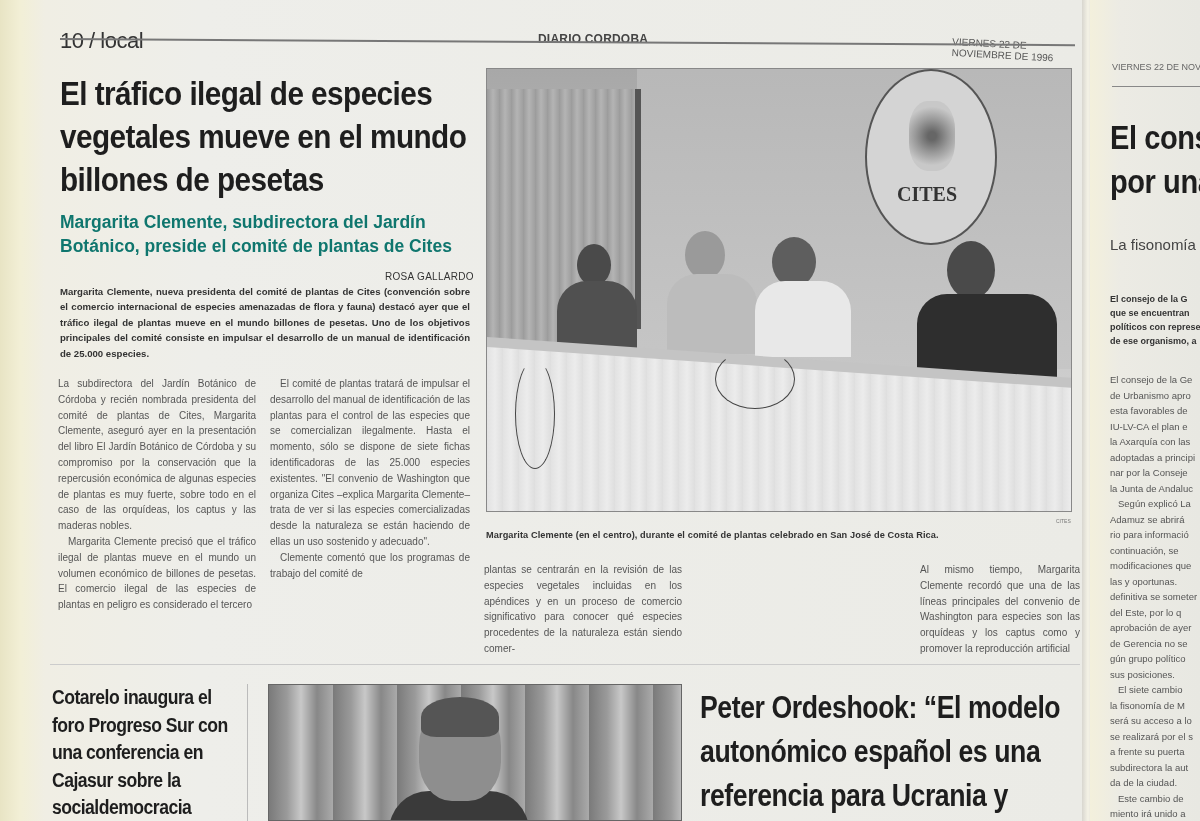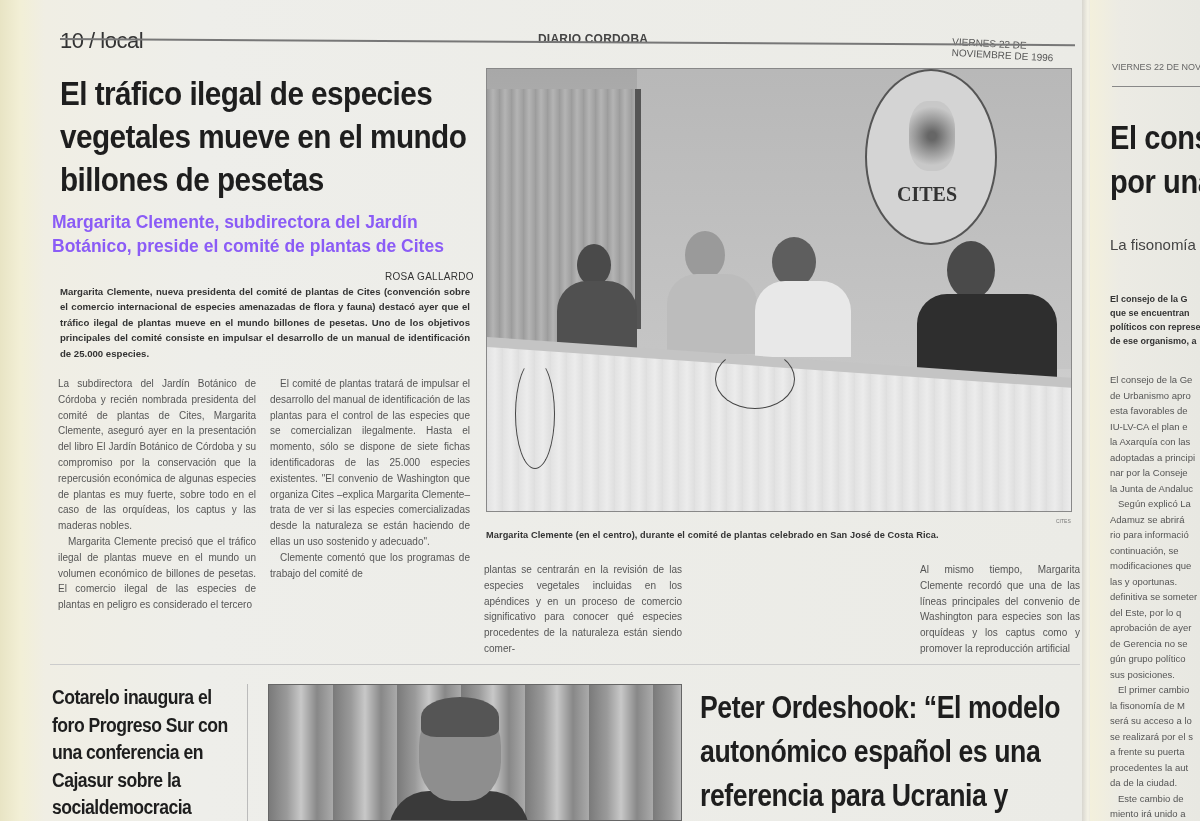--- a/index.html
+++ b/index.html
@@ -42,22 +42,22 @@
     position: absolute; left: 60px; top: 38px; width: 1015px; height: 2px;
     background: #777; transform: rotate(0.35deg); transform-origin: left center;
   }
   .headline {
     position: absolute; left: 60px; top: 72px; width: 420px;
     font-size: 33px; line-height: 43px; font-weight: bold; color: #1e1e1e;
     letter-spacing: -0.6px; transform: scaleX(0.9); transform-origin: left top;
     width: 467px;
   }
   .subhead {
-    position: absolute; left: 52px; top: 210px; width: 410px;
-    font-size: 17.5px; line-height: 24px; color: #8b5cf6;
+    position: absolute; left: 60px; top: 210px; width: 410px;
+    font-size: 17.5px; line-height: 24px; color: #0f766e;
   }
   .byline {
     position: absolute; left: 385px; top: 271px; font-size: 10px; font-weight: normal;
     color: #333; letter-spacing: 0.3px;
   }
   .lede {
     position: absolute; left: 60px; top: 284px; width: 410px;
     font-size: 9.6px; line-height: 15.4px; font-weight: bold; color: #333;
     text-align: justify;
   }
@@ -282,23 +282,23 @@
     <div>rio para informació</div>
     <div>continuación, se</div>
     <div>modificaciones que</div>
     <div>las y oportunas.</div>
     <div>definitiva se someter</div>
     <div>del Este, por lo q</div>
     <div>aprobación de ayer</div>
     <div>de Gerencia no se</div>
     <div>gún grupo político</div>
     <div>sus posiciones.</div>
-    <div class="ind">El primer cambio</div>
+    <div class="ind">El siete cambio</div>
     <div>la fisonomía de M</div>
     <div>será su acceso a lo</div>
     <div>se realizará por el s</div>
     <div>a frente su puerta</div>
-    <div>procedentes la aut</div>
+    <div>subdirectora la aut</div>
     <div>da de la ciudad.</div>
     <div class="ind">Este cambio de</div>
     <div>miento irá unido a</div>
   </div>
 </div>
 
 </body></html>

